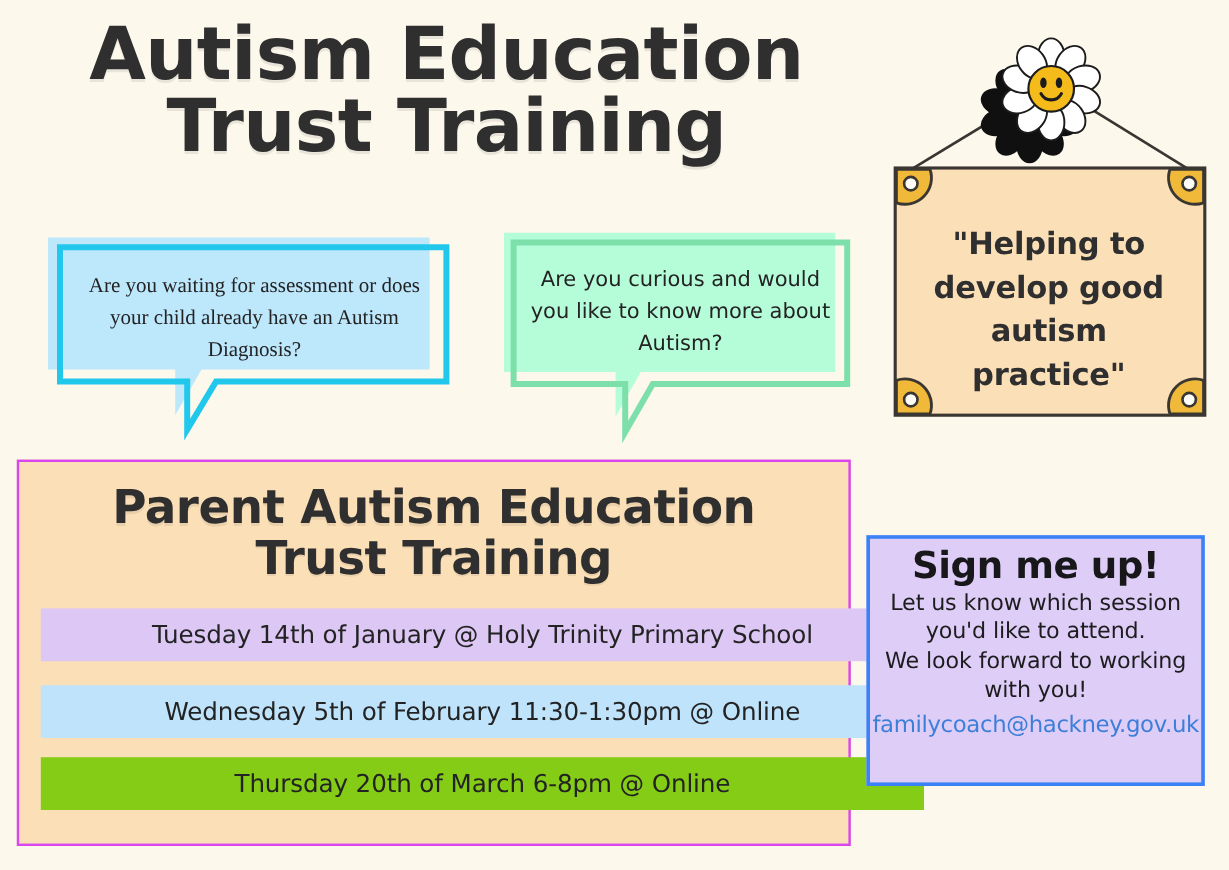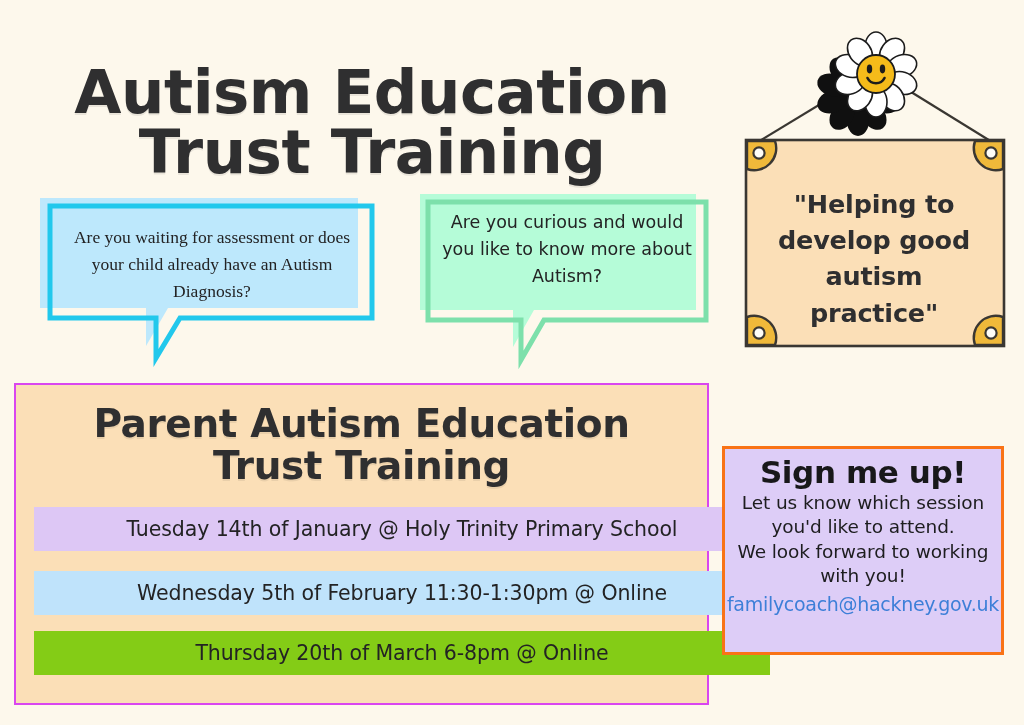--- a/index.html
+++ b/index.html
@@ -32,21 +32,20 @@
     width: 700px;
     color: #2f2f30;
     font-family: "DejaVu Sans", "Liberation Sans", sans-serif;
     font-weight: 700;
     font-size: 61px;
     line-height: 0.99;
     letter-spacing: -0.5px;
     text-align: center;
     white-space: pre-line;
     text-shadow: 0 2px 0 rgba(0,0,0,0.08);
-    margin-top: 46px;
   }
 
   
   .bubble {
     position: absolute;
   }
   .bubble svg { display: block; overflow: visible; }
   .bubble .bubble-text {
     position: absolute;
     color: #232324;
@@ -54,21 +53,21 @@
     line-height: 1.53;
     text-align: center;
     font-weight: 400;
     white-space: pre-line;
   }
 
   #bubble-assessment { left: 38px; top: 196px; width: 350px; height: 172px; font-family: Liberation Serif, serif; }
   #bubble-assessment .bubble-text { left: 22px; top: 28px; width: 304px; }
 
   #bubble-curious { left: 418px; top: 192px; width: 300px; height: 172px; }
-  #bubble-curious .bubble-text { left: 18px; top: 17px; width: 262px; }
+  #bubble-curious .bubble-text { left: 18px; top: 28px; width: 262px; }
 
   
   #hanging-sign-group {
     position: absolute;
     left: 730px;
     top: 12px;
     width: 290px;
     height: 350px;
   }
   #hanging-sign-group > svg { display: block; }
@@ -131,21 +130,21 @@
   .session-row.r2 { top: 246px; background: #84cc16; }
 
   
   #signup-box {
     position: absolute;
     left: 722px;
     top: 446px;
     width: 282px;
     height: 209px;
     background: #ddcdf7;
-    border: 3px solid #f97316;
+    border: 3px solid #3b82f6;
     padding-top: 6px;
   }
   #signup-title {
     text-align: center;
     color: #18181a;
     font-weight: 700;
     font-size: 31px;
     line-height: 1.1;
     letter-spacing: -0.4px;
   }

